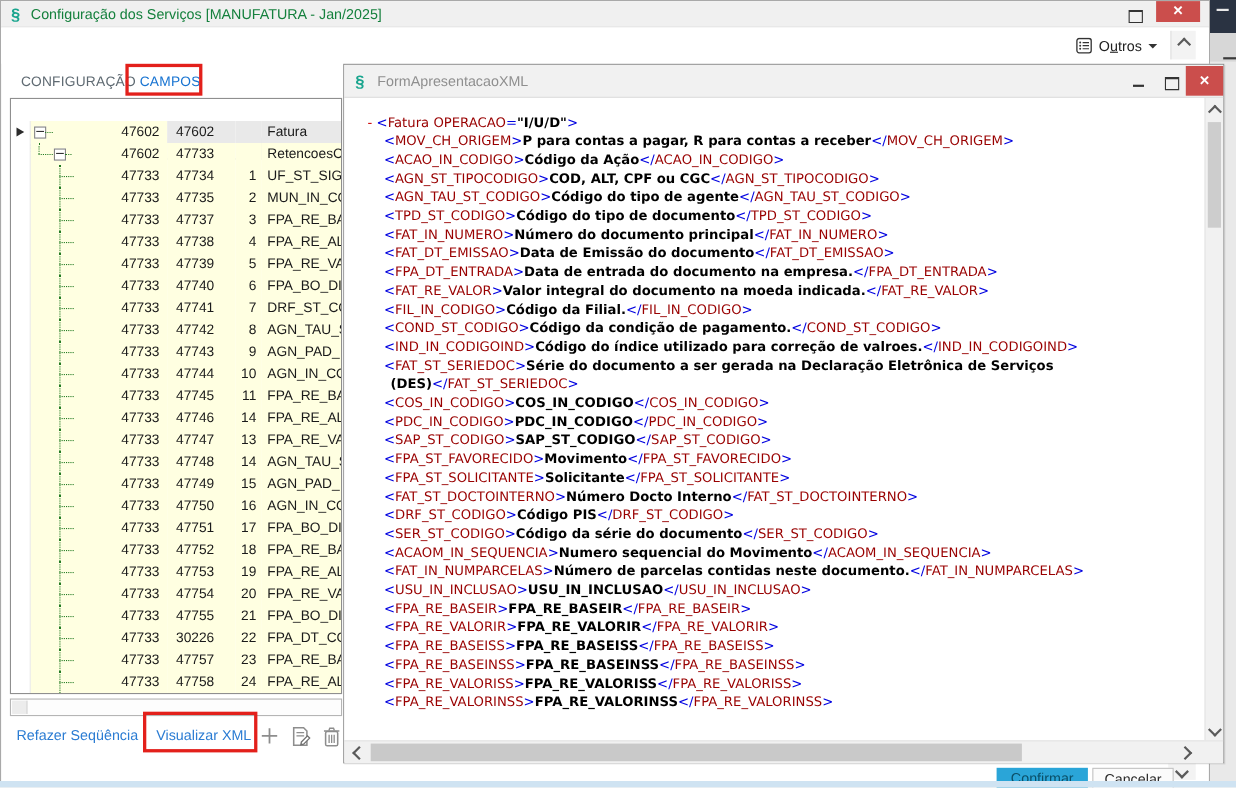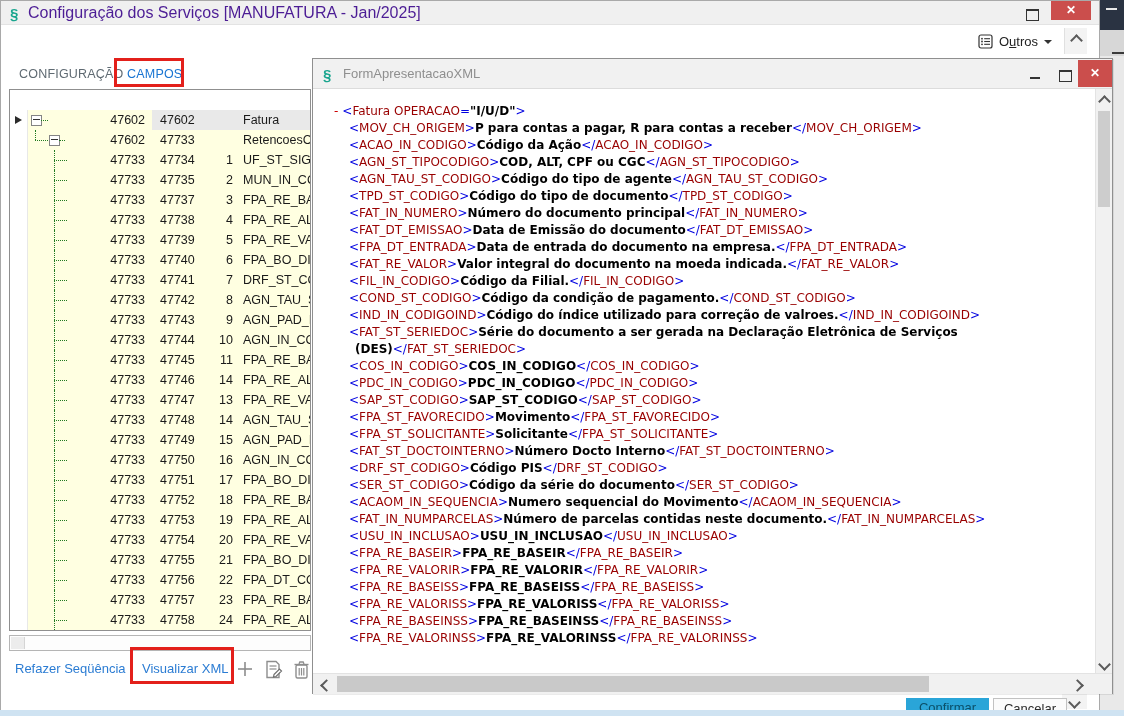--- a/index.html
+++ b/index.html
@@ -10,21 +10,21 @@
   
   .bg-dark{left:1100px;top:0;width:24px;height:30px;background:#2a3342;}
   .bg-dash{left:1106px;top:8px;width:11px;height:2px;background:#e8e8e8;}
   .bg-gray{left:1100px;top:30px;width:24px;height:26px;background:#d7d7d7;}
   .bg-line{left:1112px;top:52px;width:12px;height:2px;background:#3a3a3a;}
 
   
   .main-window{left:0;top:0;width:1100px;height:712px;background:#fff;border:1px solid #a9a9a9;}
   .titlebar{left:0;top:0;width:1098px;height:24px;background:#f0f0f0;border-bottom:1px solid #e3e3e3;}
   .app-logo{font-size:15px;font-weight:bold;color:#19a58e;line-height:15px;}
-  .win-title{color:#4c1d95;font-size:16px;line-height:24px;white-space:nowrap;}
+  .win-title{color:#15803d;font-size:13px;line-height:24px;white-space:nowrap;}
   .icon-max{width:11px;height:9px;border:1px solid #333;border-top:2px solid #333;display:inline-block;}
   .btn-close{background:#cb4e4c;color:#fff;font-size:12px;font-weight:bold;text-align:center;line-height:19px;}
   .btn-flat{background:transparent;text-align:center;}
 
   .toolbar{left:0;top:24px;width:1098px;height:33px;background:#ffffff;}
   .outros{right:40px;top:4px;height:25px;display:flex;align-items:center;gap:6px;padding:0 7px;cursor:default;}
   .outros-label{font-size:13px;color:#222;}
   .accel{text-decoration:underline;}
   .caret-down{width:0;height:0;border-left:4px solid transparent;border-right:4px solid transparent;border-top:4px solid #333;display:inline-block;}
   .form-scroll-up{left:1063px;top:27px;width:23px;height:26px;background:#f3f3f3;border-left:1px solid #e0e0e0;text-align:center;}
@@ -423,21 +423,21 @@
           <div class="cell c-s">21</div>
           <div class="cell c-nom">FPA_BO_DILUI</div>
         </div>
         <div class="trow">
           <div class="cell c-ind"></div>
           <div class="cell c-pai">
             <span class="tv" style="left: 26px; top: 0px; height: 20px;"></span>
             <span class="th" style="left: 26px; top: 10px; width: 13px;"></span>
             <span class="num">47733</span>
           </div>
-          <div class="cell c-cod">47756</div>
+          <div class="cell c-cod">30226</div>
           <div class="cell c-s">22</div>
           <div class="cell c-nom">FPA_DT_COMI</div>
         </div>
         <div class="trow">
           <div class="cell c-ind"></div>
           <div class="cell c-pai">
             <span class="tv" style="left: 26px; top: 0px; height: 20px;"></span>
             <span class="th" style="left: 26px; top: 10px; width: 13px;"></span>
             <span class="num">47733</span>
           </div>
@@ -527,22 +527,22 @@
         <div class="xline"><span class="xb">&lt;</span><span class="xt">FPA_ST_SOLICITANTE</span><span class="xb">&gt;</span><span class="xc">Solicitante</span><span class="xb">&lt;/</span><span class="xt">FPA_ST_SOLICITANTE</span><span class="xb">&gt;</span></div>
         <div class="xline"><span class="xb">&lt;</span><span class="xt">FAT_ST_DOCTOINTERNO</span><span class="xb">&gt;</span><span class="xc">Número Docto Interno</span><span class="xb">&lt;/</span><span class="xt">FAT_ST_DOCTOINTERNO</span><span class="xb">&gt;</span></div>
         <div class="xline"><span class="xb">&lt;</span><span class="xt">DRF_ST_CODIGO</span><span class="xb">&gt;</span><span class="xc">Código PIS</span><span class="xb">&lt;/</span><span class="xt">DRF_ST_CODIGO</span><span class="xb">&gt;</span></div>
         <div class="xline"><span class="xb">&lt;</span><span class="xt">SER_ST_CODIGO</span><span class="xb">&gt;</span><span class="xc">Código da série do documento</span><span class="xb">&lt;/</span><span class="xt">SER_ST_CODIGO</span><span class="xb">&gt;</span></div>
         <div class="xline"><span class="xb">&lt;</span><span class="xt">ACAOM_IN_SEQUENCIA</span><span class="xb">&gt;</span><span class="xc">Numero sequencial do Movimento</span><span class="xb">&lt;/</span><span class="xt">ACAOM_IN_SEQUENCIA</span><span class="xb">&gt;</span></div>
         <div class="xline"><span class="xb">&lt;</span><span class="xt">FAT_IN_NUMPARCELAS</span><span class="xb">&gt;</span><span class="xc">Número de parcelas contidas neste documento.</span><span class="xb">&lt;/</span><span class="xt">FAT_IN_NUMPARCELAS</span><span class="xb">&gt;</span></div>
         <div class="xline"><span class="xb">&lt;</span><span class="xt">USU_IN_INCLUSAO</span><span class="xb">&gt;</span><span class="xc">USU_IN_INCLUSAO</span><span class="xb">&lt;/</span><span class="xt">USU_IN_INCLUSAO</span><span class="xb">&gt;</span></div>
         <div class="xline"><span class="xb">&lt;</span><span class="xt">FPA_RE_BASEIR</span><span class="xb">&gt;</span><span class="xc">FPA_RE_BASEIR</span><span class="xb">&lt;/</span><span class="xt">FPA_RE_BASEIR</span><span class="xb">&gt;</span></div>
         <div class="xline"><span class="xb">&lt;</span><span class="xt">FPA_RE_VALORIR</span><span class="xb">&gt;</span><span class="xc">FPA_RE_VALORIR</span><span class="xb">&lt;/</span><span class="xt">FPA_RE_VALORIR</span><span class="xb">&gt;</span></div>
         <div class="xline"><span class="xb">&lt;</span><span class="xt">FPA_RE_BASEISS</span><span class="xb">&gt;</span><span class="xc">FPA_RE_BASEISS</span><span class="xb">&lt;/</span><span class="xt">FPA_RE_BASEISS</span><span class="xb">&gt;</span></div>
+        <div class="xline"><span class="xb">&lt;</span><span class="xt">FPA_RE_BASEINSS</span><span class="xb">&gt;</span><span class="xc">FPA_RE_BASEINSS</span><span class="xb">&lt;/</span><span class="xt">FPA_RE_BASEINSS</span><span class="xb">&gt;</span></div>
         <div class="xline"><span class="xb">&lt;</span><span class="xt">FPA_RE_VALORISS</span><span class="xb">&gt;</span><span class="xc">FPA_RE_VALORISS</span><span class="xb">&lt;/</span><span class="xt">FPA_RE_VALORISS</span><span class="xb">&gt;</span></div>
-        <div class="xline"><span class="xb">&lt;</span><span class="xt">FPA_RE_BASEINSS</span><span class="xb">&gt;</span><span class="xc">FPA_RE_BASEINSS</span><span class="xb">&lt;/</span><span class="xt">FPA_RE_BASEINSS</span><span class="xb">&gt;</span></div>
         <div class="xline"><span class="xb">&lt;</span><span class="xt">FPA_RE_VALORINSS</span><span class="xb">&gt;</span><span class="xc">FPA_RE_VALORINSS</span><span class="xb">&lt;/</span><span class="xt">FPA_RE_VALORINSS</span><span class="xb">&gt;</span></div>
       </div>
   </div>
 
   <div class="abs xml-vscroll">
     <span class="abs vs-up"><span class="chev up"></span></span>
     <span class="abs vs-thumb"></span>
     <span class="abs vs-down"><span class="chev down" style="margin-top:4px;"></span></span>
   </div>
   <div class="abs xml-hscroll">

